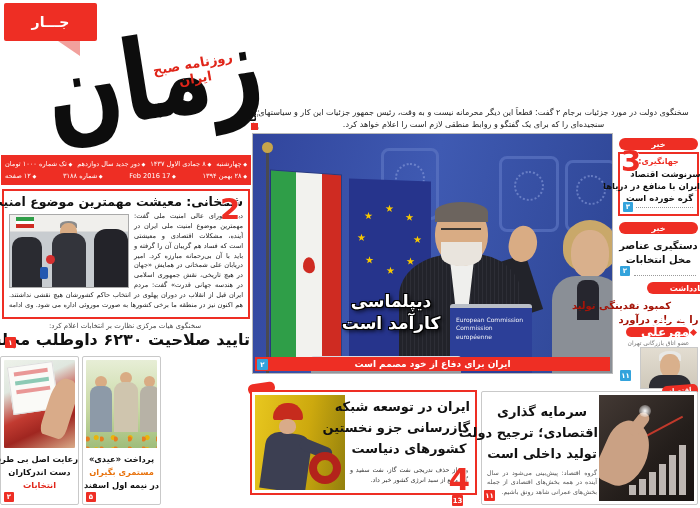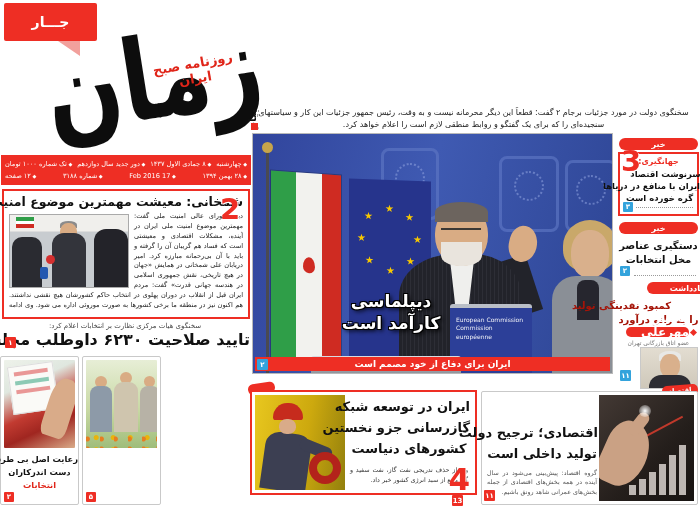--- a/index.html
+++ b/index.html
@@ -338,20 +338,25 @@
   <div class="sbox" style="left:82px;width:79px;">
     <div class="sb-photo ph-park">
       <div class="ph-h1"></div>
       <div class="ph-h2"></div>
       <div class="ph-h3"></div>
       <div class="ph-old1"></div>
       <div class="ph-old2"></div>
       <div class="ph-old3"></div>
       <div class="ph-flowers"></div>
     </div>
+    <div class="sb-cap">
+      <div>پرداخت «عیدی»</div>
+      <div class="cap-orange">مستمری بگیران</div>
+      <div>در نیمه اول اسفند</div>
+    </div>
     <div class="pg pg-red" style="left:3px;bottom:2px;width:10px;height:10px;">۵</div>
   </div>
 
 
   <div class="abs gas-tab"></div>
   <div class="abs gas-box">
     <div class="gas-photo">
       <div class="gw-body"></div>
       <div class="gw-arm"></div>
       <div class="gw-helmet"></div>
@@ -373,19 +378,20 @@
       <div class="ec-bar" style="left:40px;height:16px;"></div>
       <div class="ec-bar" style="left:50px;height:23px;"></div>
       <div class="ec-bar" style="left:60px;height:31px;"></div>
       <div class="ec-bar" style="left:70px;height:40px;"></div>
       <div class="ec-bar" style="left:80px;height:50px;"></div>
       <div class="ec-line"></div>
       <div class="ec-hand"></div>
       <div class="ec-finger"></div>
       <div class="ec-glow"></div>
     </div>
+    <div class="eco-line" style="top:12px;">سرمایه گذاری</div>
     <div class="eco-line" style="top:33px;">اقتصادی؛ ترجیح دولت</div>
     <div class="eco-line" style="top:54px;">تولید داخلی است</div>
     <div class="eco-body">گروه اقتصاد: پیش‌بینی می‌شود در سال آینده در همه بخش‌های اقتصادی از جمله بخش‌های عمرانی شاهد رونق باشیم.</div>
     <div class="pg pg-red" style="left:2px;bottom:3px;">۱۱</div>
   </div>
 
 </div>
 
 </body></html>

